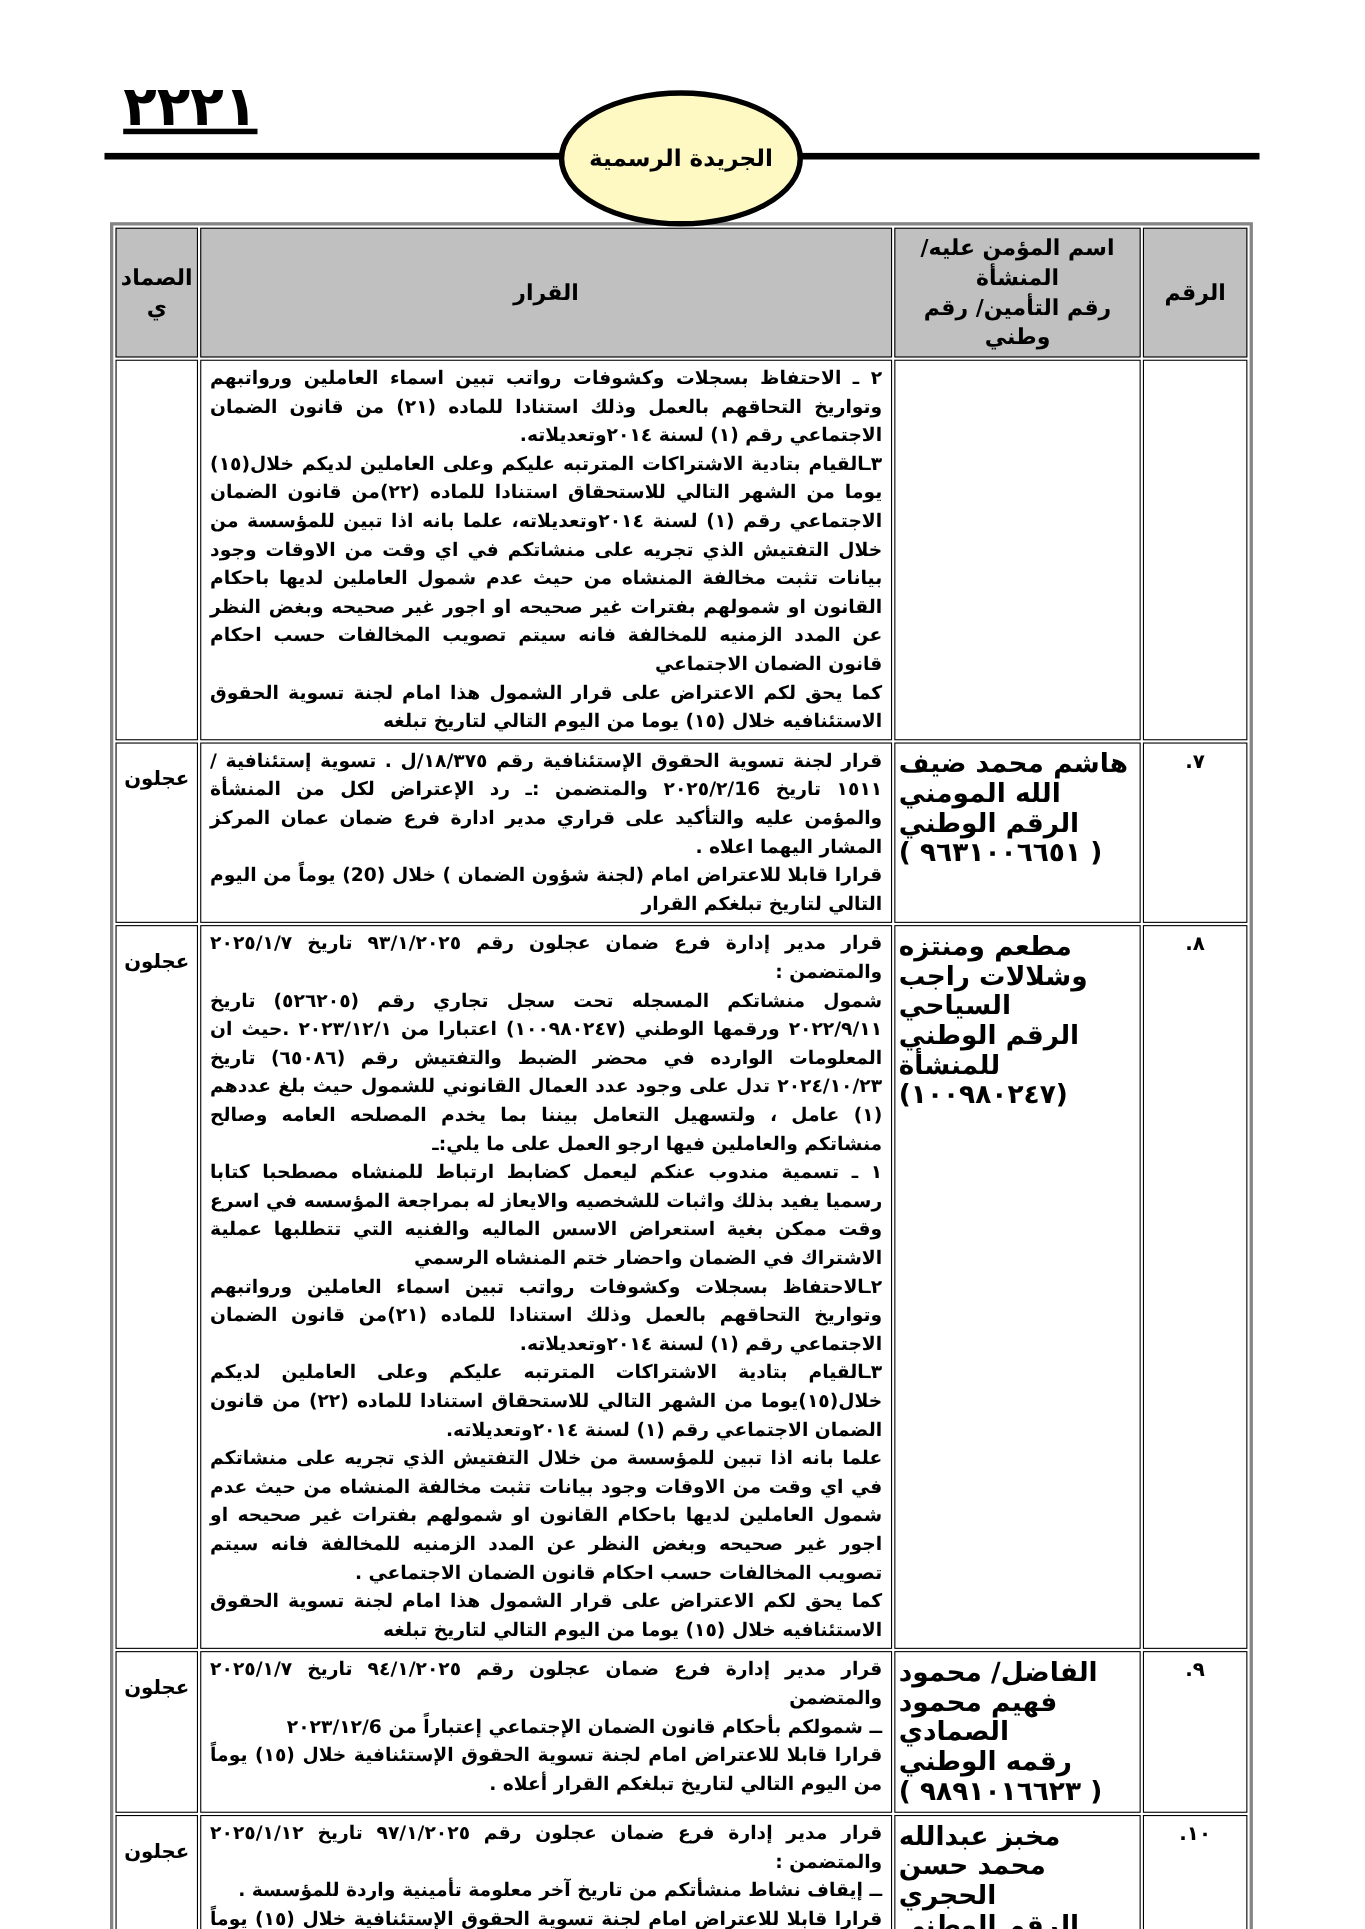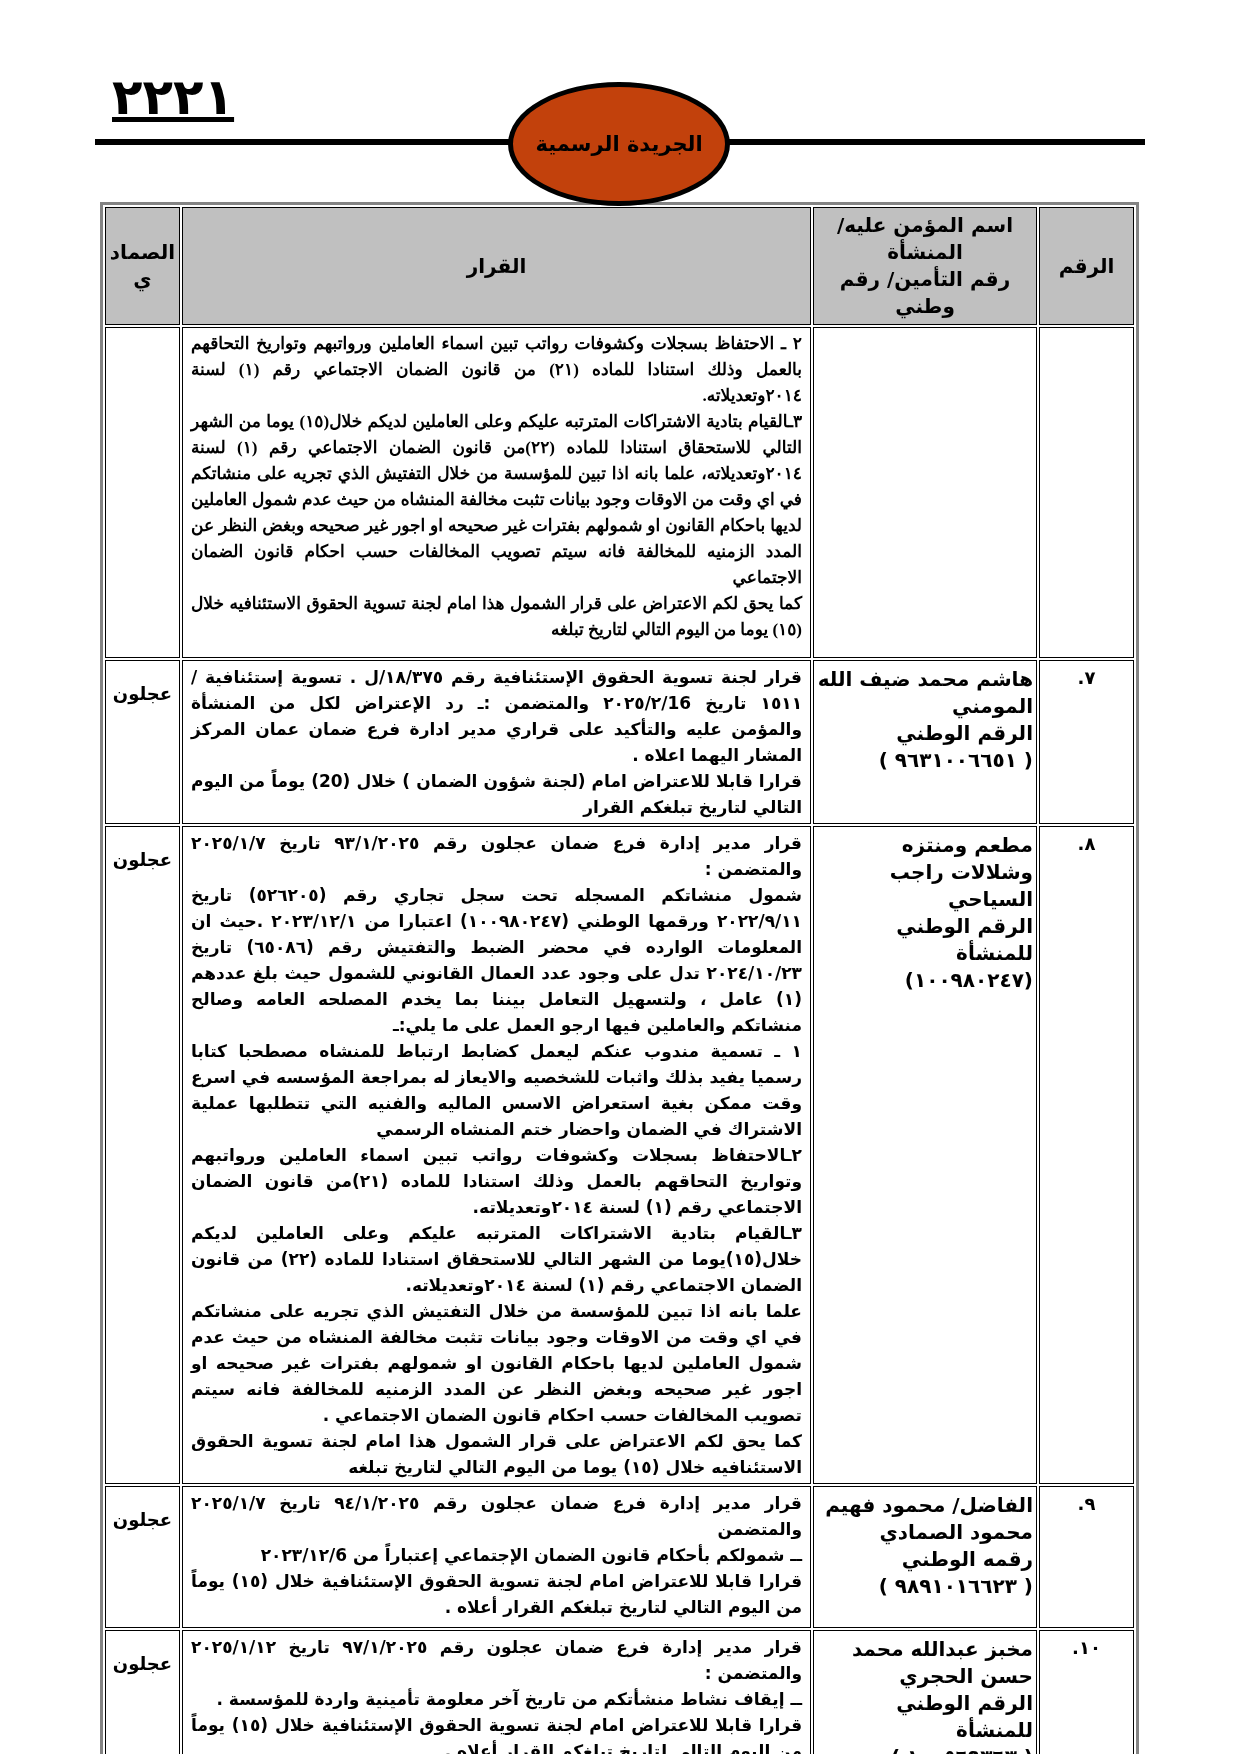--- a/index.html
+++ b/index.html
@@ -35,21 +35,21 @@
     width: 1050px;
     height: 6px;
     background: #000;
   }
   .gazette-seal {
     position: absolute;
     top: 82px;
     left: 508px;
     width: 212px;
     height: 114px;
-    background: #c2410c;
+    background: #fef9c3;
     border: 5px solid #000;
     border-radius: 50%;
     display: flex;
     align-items: center;
     justify-content: center;
     font-size: 21px;
     z-index: 2;
   }
 
   
@@ -82,40 +82,40 @@
     height: 58px;
     vertical-align: middle;
     line-height: 27px;
   }
   td.cell-num {
     text-align: center;
     font-size: 18px;
     padding-top: 6px;
   }
   td.cell-name {
-    text-align: right;
-    font-size: 20px;
+    text-align: left;
+    font-size: 24px;
     line-height: 27px;
     padding: 5px 3px;
   }
   td.cell-decision {
     font-size: 17px;
     line-height: 26px;
     padding: 3px 8px;
   }
   td.cell-decision p {
     margin: 0;
     text-align: justify;
   }
   td.cell-address {
     text-align: center;
     font-size: 18px;
     padding-top: 22px;
   }
-  tr.r0 td { height: 306px; font-family: Liberation Serif, serif; }
+  tr.r0 td { height: 306px; }
   tr.r1 td { height: 118px; }
   tr.r2 td { height: 590px; }
   tr.r3 td { height: 117px; }
   tr.r4 td { height: 158px; }
 </style>
 </head>
 <body>
 
 <div class="page-number">٢٢٢١</div>
 <div class="head-rule"></div>

